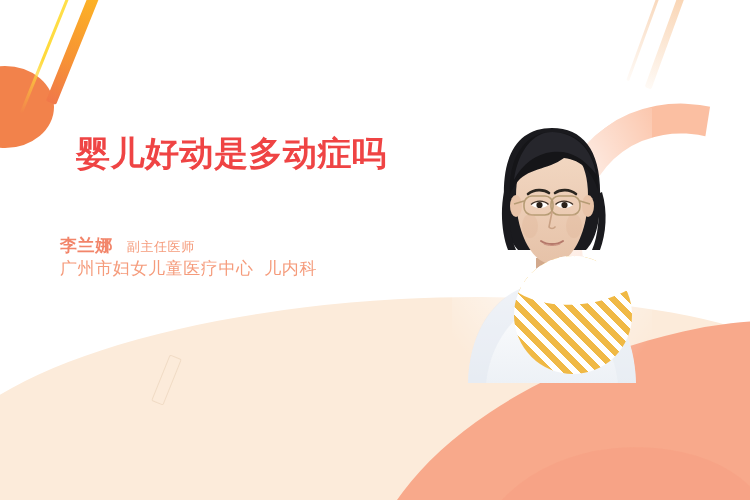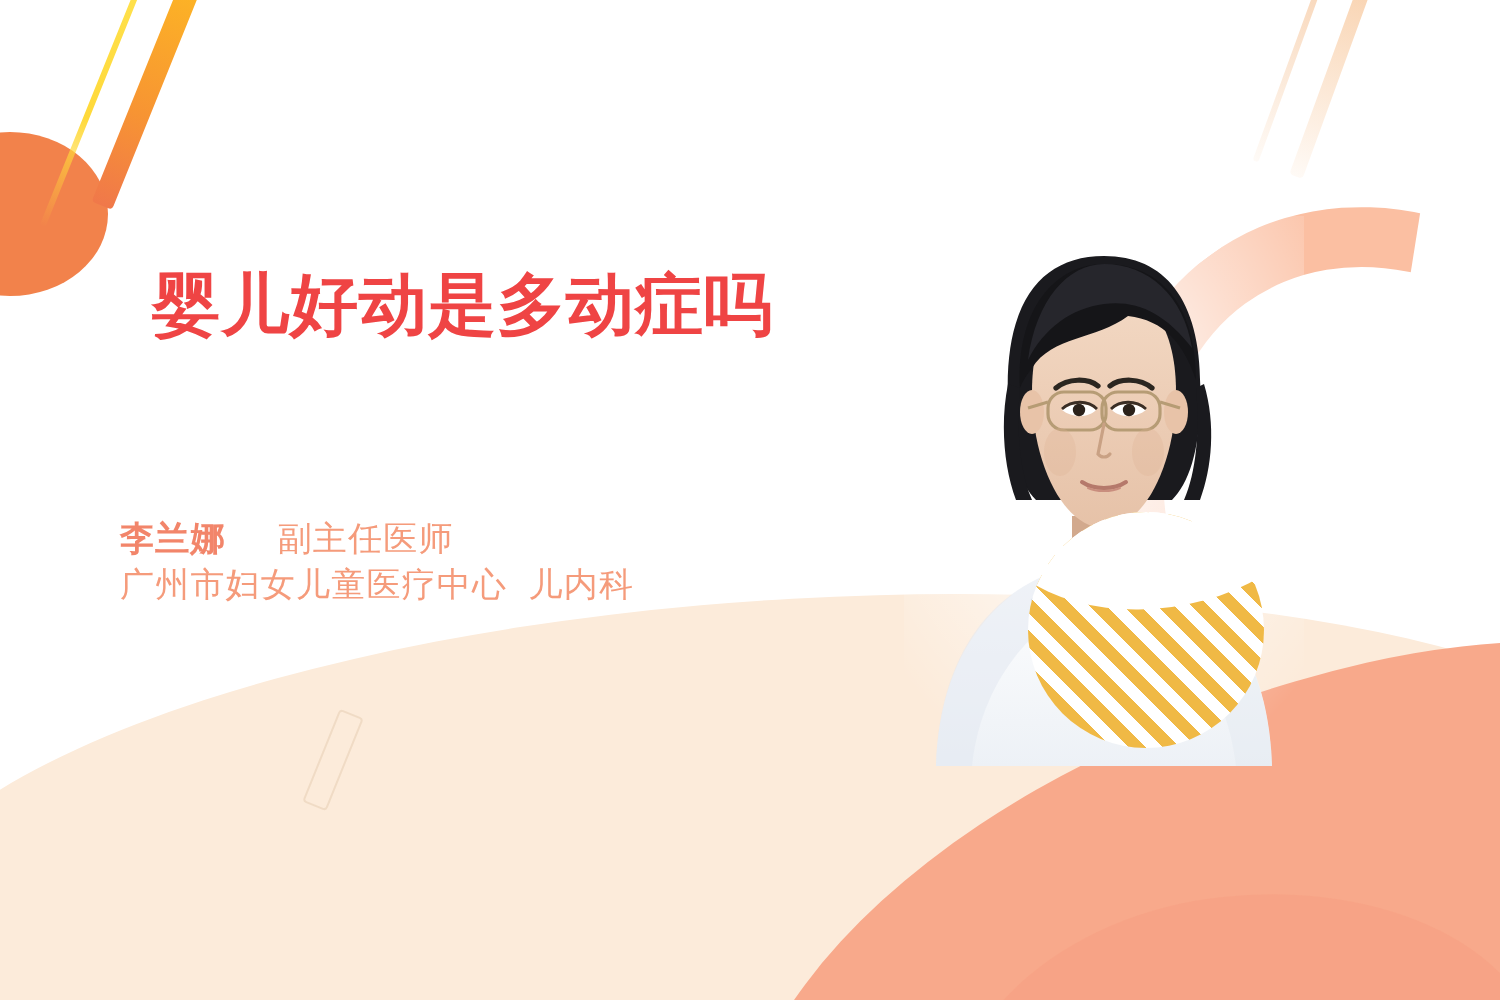--- a/index.html
+++ b/index.html
@@ -211,28 +211,27 @@
   .byline-row {
     display: flex;
     align-items: baseline;
     white-space: nowrap;
   }
   .doc-name {
     font-size: 17px;
     font-weight: 700;
     color: #F2856A;
     letter-spacing: 0.6px;
-    margin-top: 24px;
   }
   .doc-title {
-    font-size: 17px;
+    font-size: 13px;
     font-weight: 400;
     color: #F59B7B;
     letter-spacing: 0.6px;
-    margin-left: 26px;
+    margin-left: 14px;
   }
   .doc-org {
     font-size: 17px;
     font-weight: 400;
     color: #F59B7B;
     letter-spacing: 0.6px;
     white-space: pre;
   }
 </style>
 </head>

